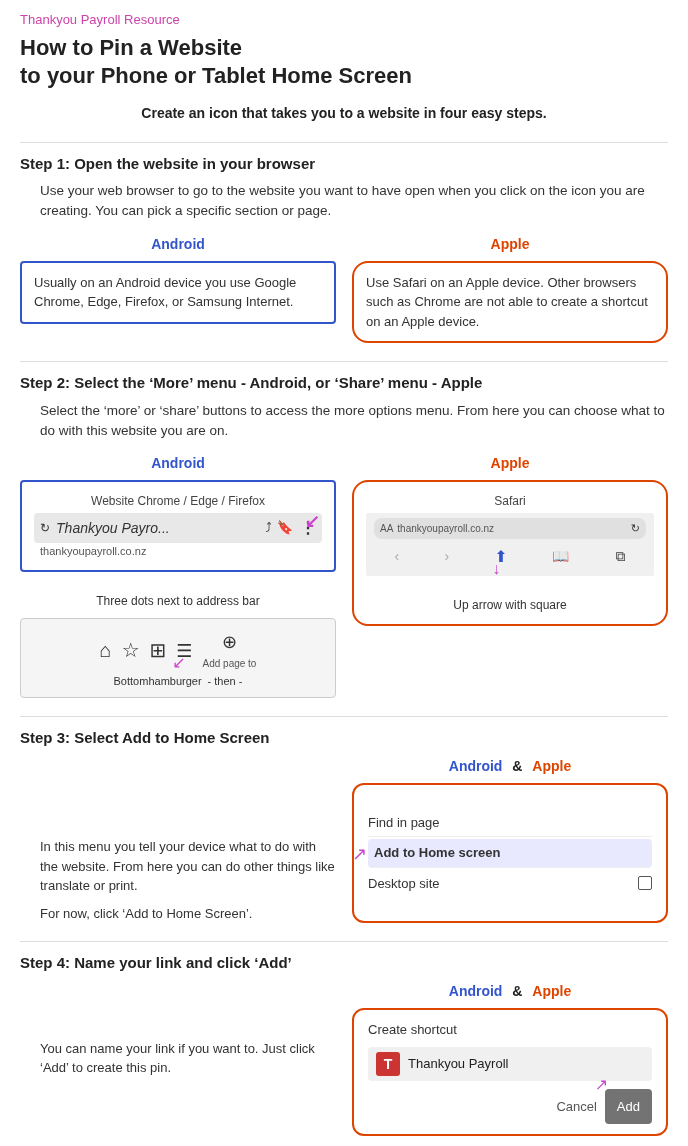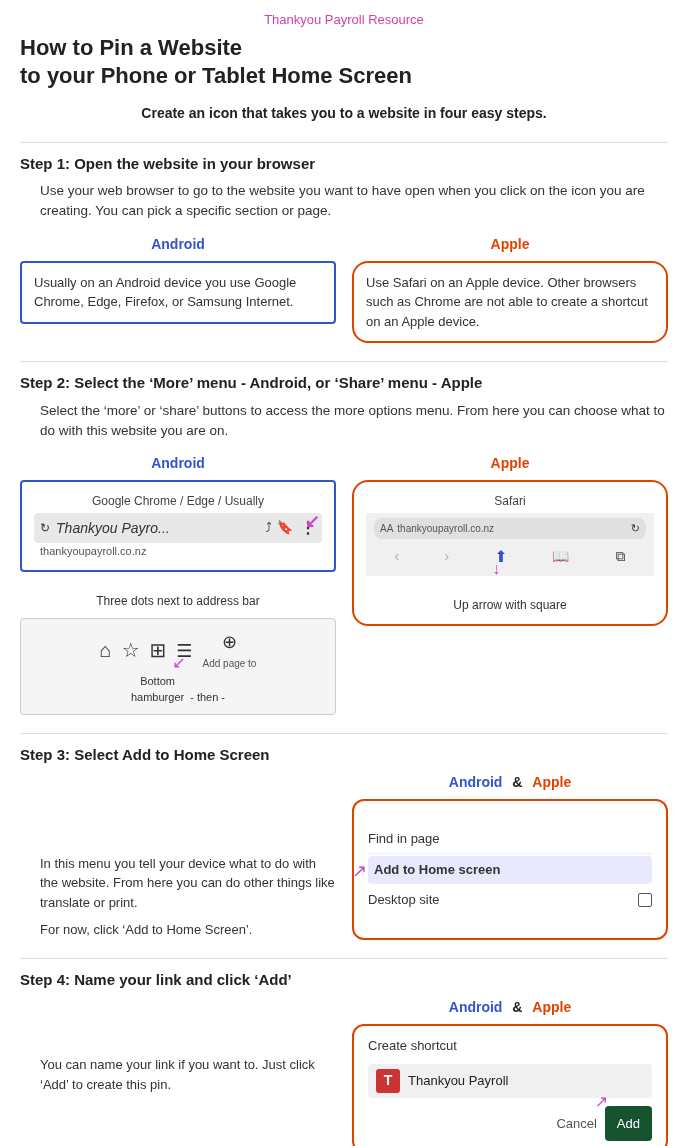--- a/index.html
+++ b/index.html
@@ -7,21 +7,21 @@
       font-family: Arial, sans-serif;
       background: #fff;
       width: 688px;
       min-height: 1146px;
       padding: 10px 20px 20px 20px;
       color: #222;
       font-size: 14px;
       line-height: 1.5;
     }
     .brand-link {
-      text-align: center;
+      text-align: left;
       color: #cc44aa;
       font-size: 13px;
       margin-bottom: 4px;
     }
     .main-title {
       font-size: 22px;
       font-weight: bold;
       line-height: 1.3;
       margin-bottom: 12px;
     }
@@ -273,21 +273,21 @@
       align-items: center;
     }
     .btn-cancel {
       background: none;
       border: none;
       color: #555;
       font-size: 13px;
       cursor: pointer;
     }
     .btn-add {
-      background: #14532d;
+      background: #737373;
       color: #fff;
       border: none;
       border-radius: 4px;
       padding: 10px 12px;
       font-size: 13px;
       cursor: pointer;
     }
     .and-label {
       font-weight: bold;
       color: #222;
@@ -336,21 +336,21 @@
 <div>
   <p class="step-heading">Step 2: Select the ‘More’ menu - Android,  or  ‘Share’ menu - Apple</p>
   <p class="step-desc">Select the ‘more’ or ‘share’ buttons to access the more options menu. From here you can choose what to do with this website you are on.</p>
 
   <div class="platform-cols">
 
     <div class="platform-col">
       <div class="platform-label-android">Android</div>
 
       <div class="android-box">
-        <div class="browser-title-row">Google Chrome / Edge / Usually</div>
+        <div class="browser-title-row">Website Chrome / Edge / Firefox</div>
         <div class="browser-bar">
           <span>↻</span>
           <span style="flex:1;font-size:14px;font-style:italic;">Thankyou Payro...</span>
           <span style="font-size:13px;">⤴</span>
           <span style="font-size:13px;">🔖</span>
           <span style="position:relative;display:inline-block;">
             <span class="three-dots">⋮</span>
             <span style="position:absolute;top:-8px;right:-4px;color:#cc44cc;font-size:18px;font-weight:bold;">↙</span>
           </span>
         </div>
@@ -366,21 +366,21 @@
           <span style="position:relative;display:inline-block;">
             <span style="font-size:18px;">☰</span>
             <span style="position:absolute;bottom:-10px;left:-4px;color:#cc44cc;font-size:16px;">↙</span>
           </span>
           <span style="display:flex;flex-direction:column;align-items:center;font-size:11px;">
             <span style="font-size:18px;">⊕</span>
             <span style="font-size:10px;color:#555;">Add page to</span>
           </span>
         </div>
         <div class="samsung-labels-row">
-          <span style="display:flex;flex-direction:column;align-items:center;font-size:11px;">
+          <span style="display:flex;flex-direction:row;align-items:center;font-size:11px;">
             <span>Bottom</span>
             <span>hamburger</span>
           </span>
           <span>- then -</span>
         </div>
       </div>
     </div>
 
     <div class="platform-col">
       <div class="platform-label-apple">Apple</div>

